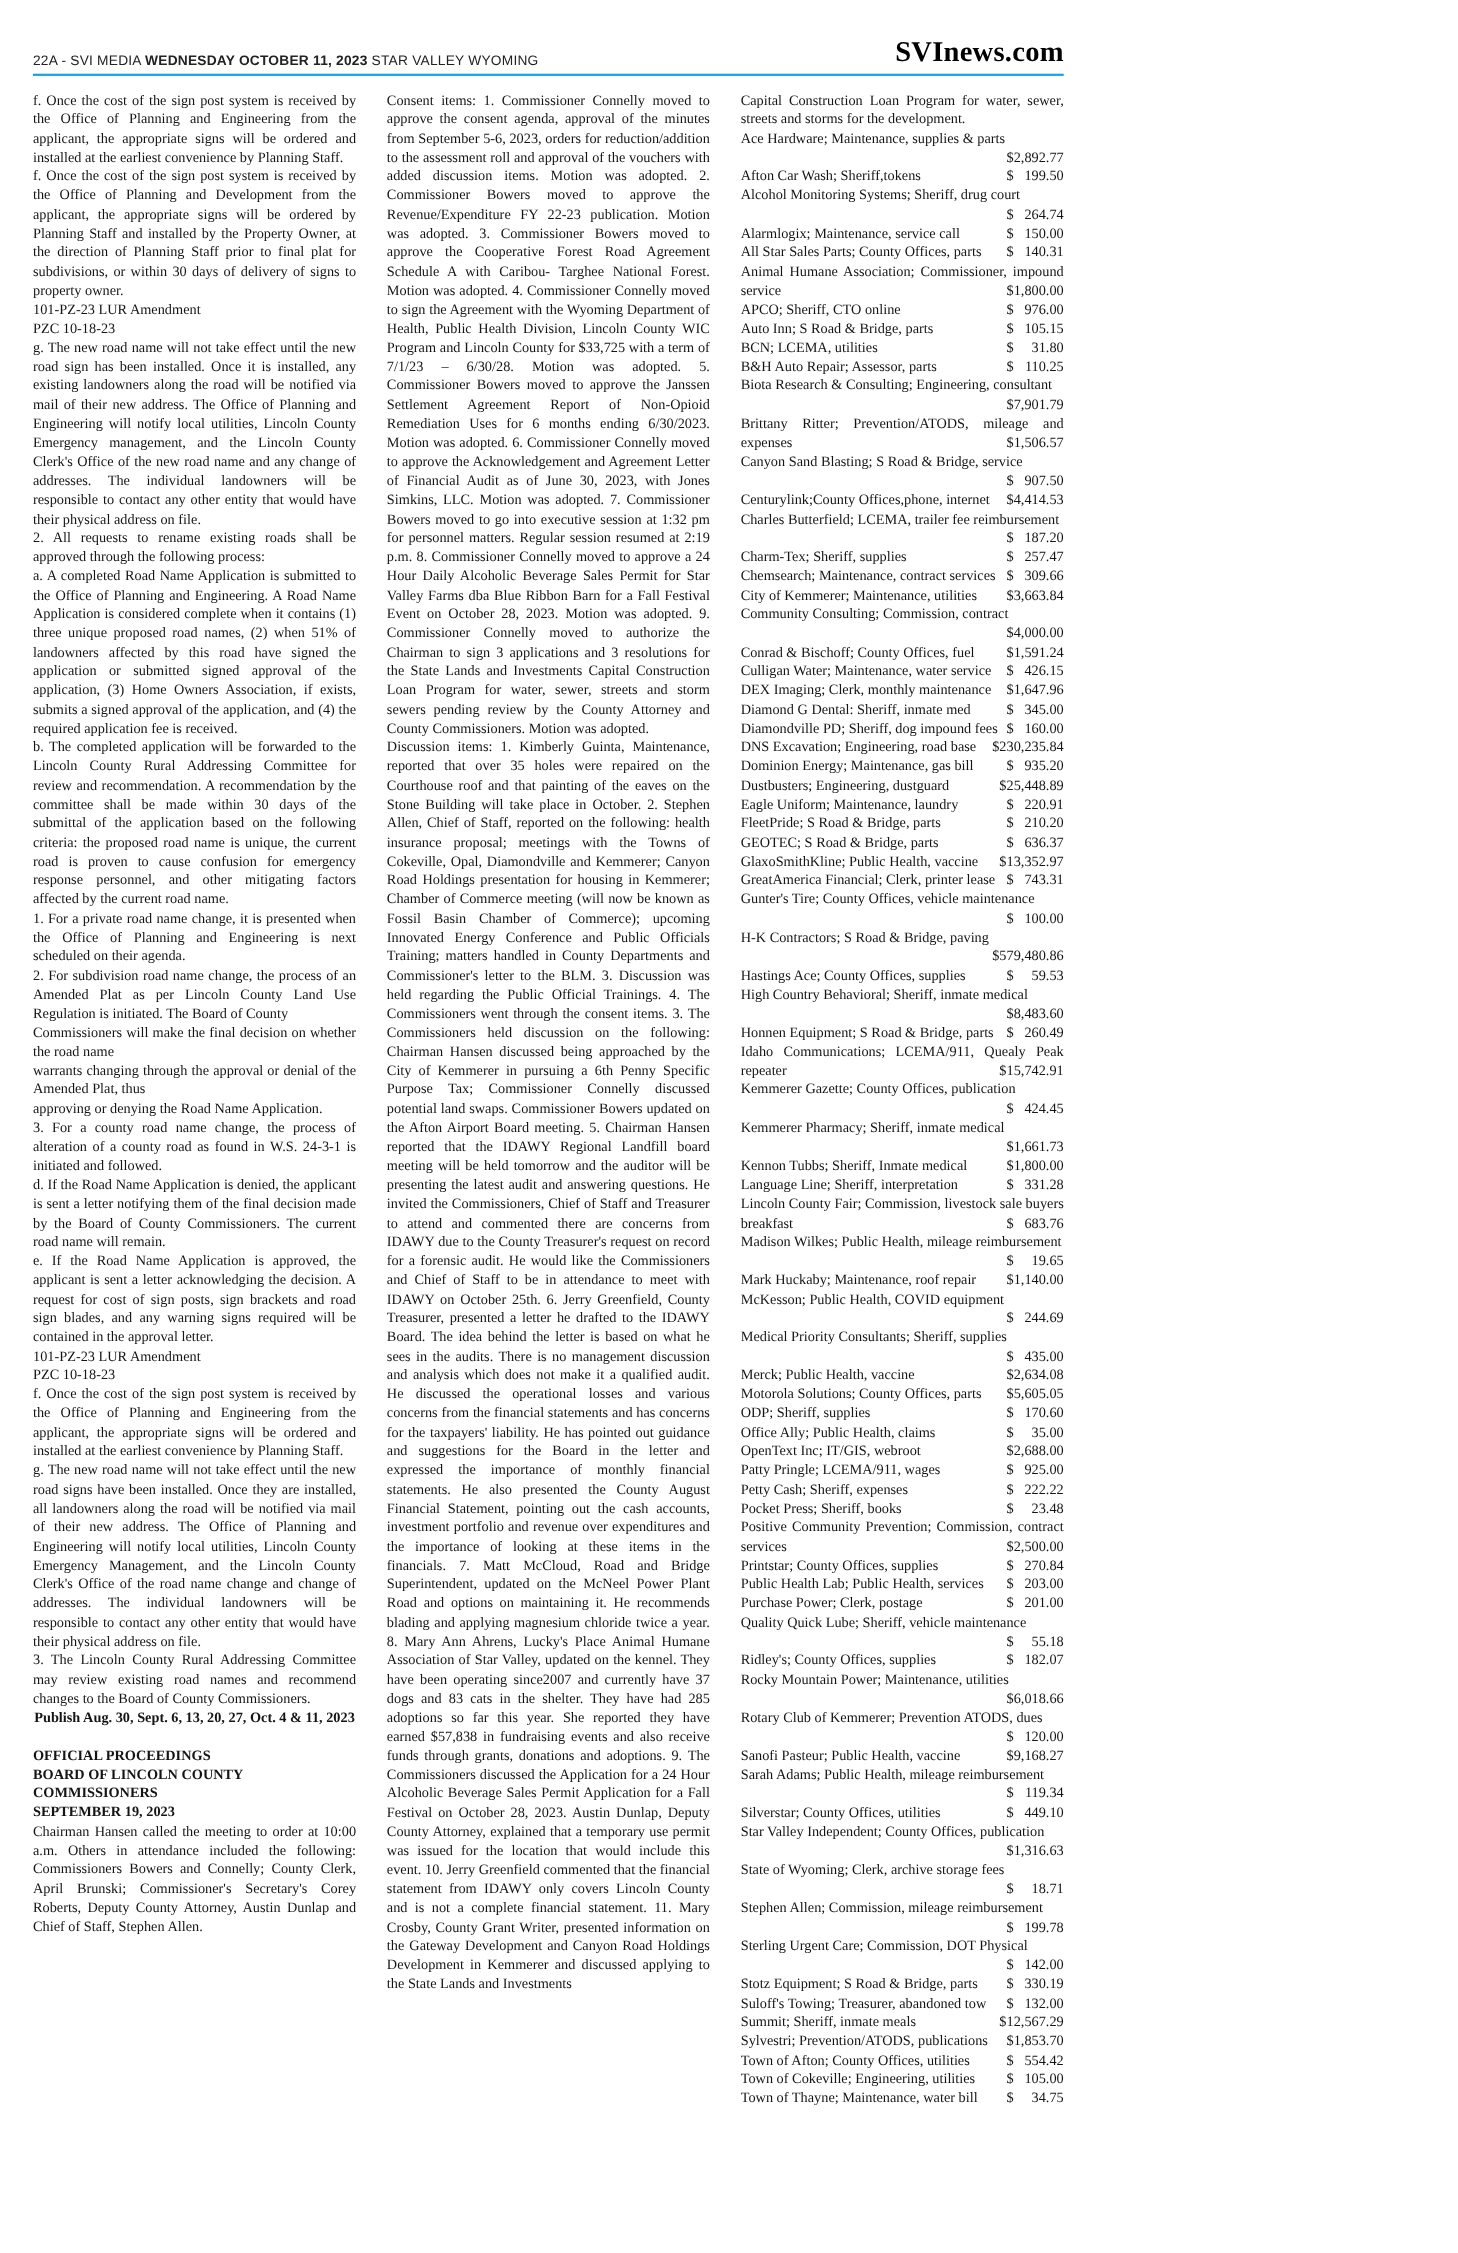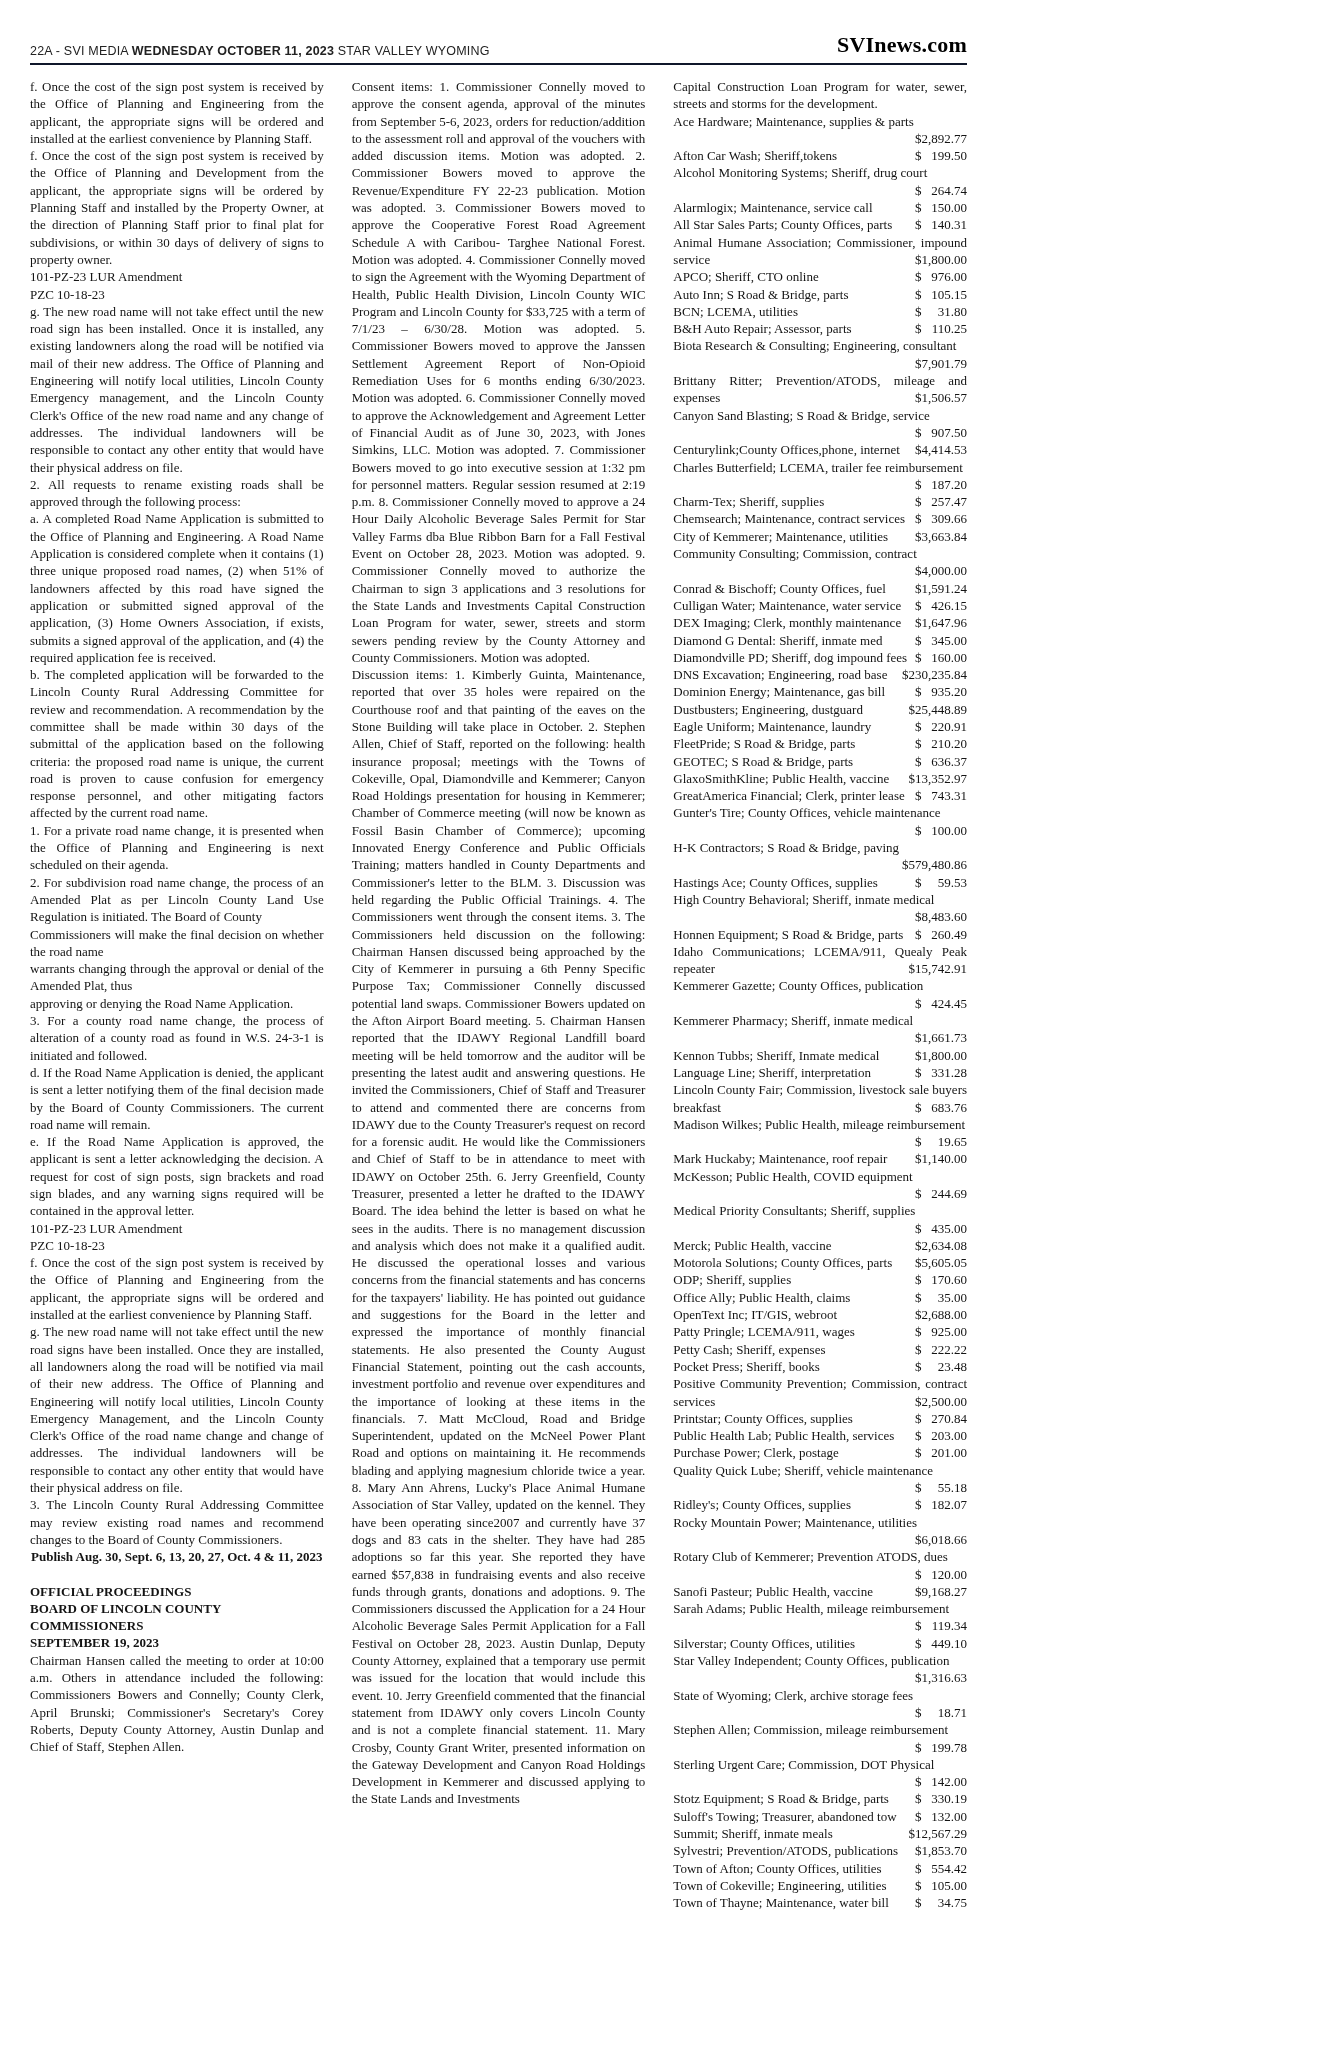--- a/index.html
+++ b/index.html
@@ -11,35 +11,35 @@
     font-family: "Liberation Serif", "DejaVu Serif", serif;
     color: #141414;
     background: #ffffff;
   }
   .sheet { padding: 32px 0 0 30px; width: 975px; }
   .masthead {
     width: 937px;
     display: flex;
     justify-content: space-between;
     align-items: flex-end;
-    border-bottom: 2px solid #0f172a;
+    border-bottom: 2px solid #0ea5e9;
     padding-bottom: 5px;
   }
   .mast-left {
     font-family: "Liberation Sans", "DejaVu Sans", sans-serif;
     font-size: 12.5px;
     letter-spacing: 0.2px;
     color: #222;
     white-space: nowrap;
   }
   .mast-left .b { font-weight: bold; }
   .mast-right {
     font-family: "Liberation Serif", "DejaVu Serif", serif;
     font-weight: bold;
-    font-size: 22px;
+    font-size: 26px;
     letter-spacing: 0.2px;
     color: #000;
     white-space: nowrap;
   }
   .columns {
     width: 937px;
     display: flex;
     gap: 28px;
     margin-top: 13px;
   }

